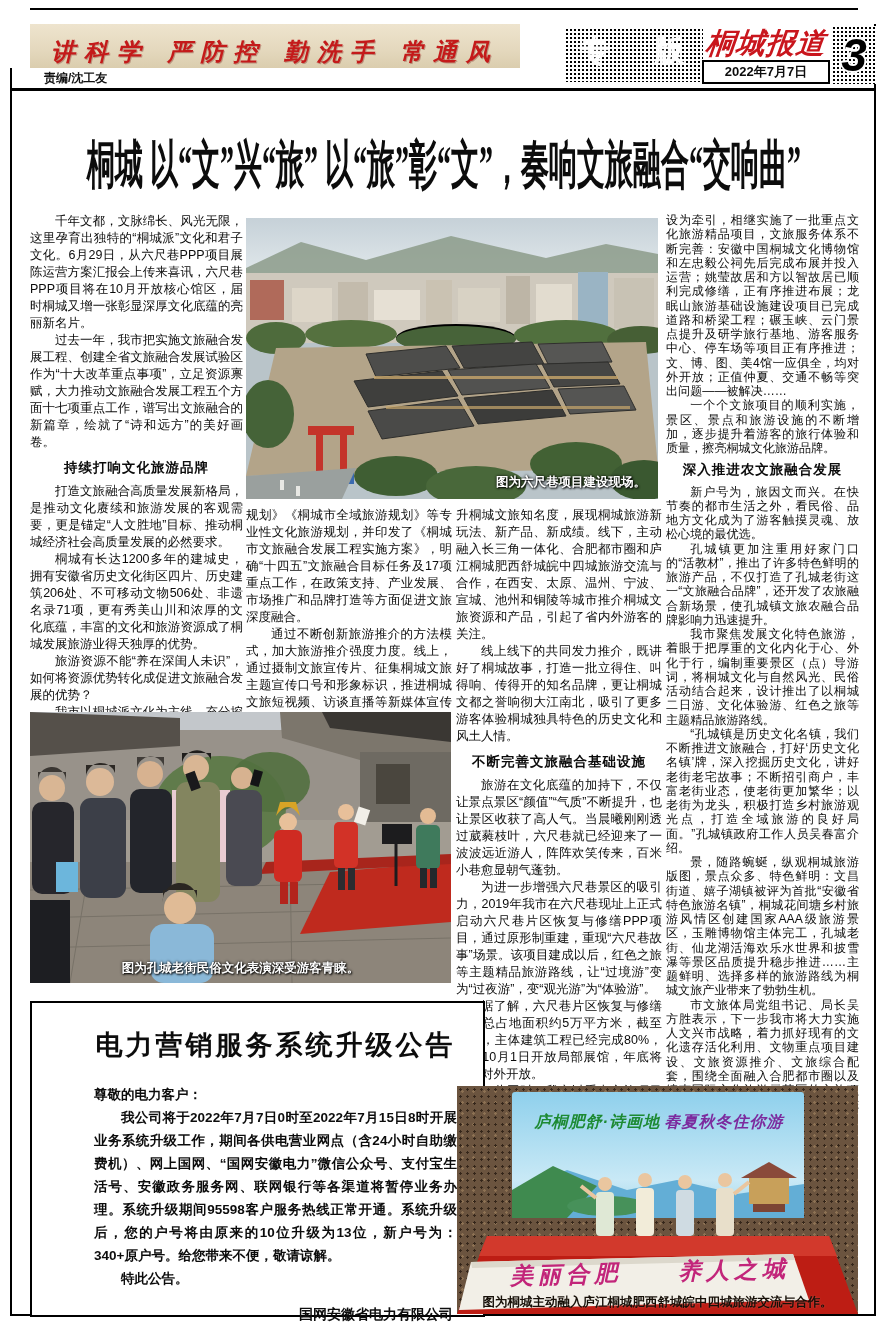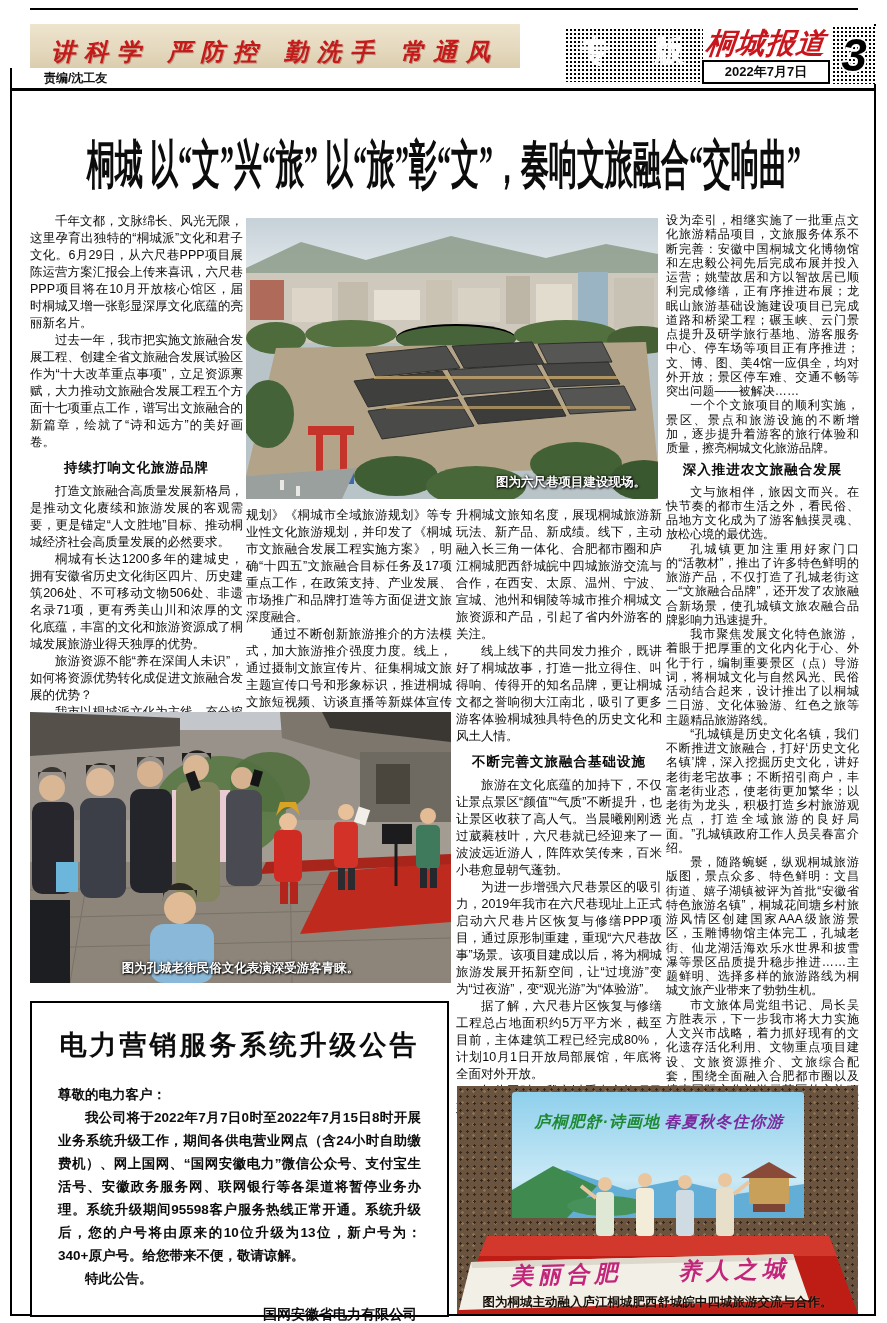--- a/index.html
+++ b/index.html
@@ -59,21 +59,21 @@
   .cap1{right:12px;bottom:8px;}
   .cap2{left:0;right:0;bottom:6px;text-align:center;}
   .cap3{left:0;right:0;bottom:3px;text-align:center;color:#160f07;text-shadow:0 0 2px rgba(255,255,255,.25);}
   .backdrop-text{position:absolute;left:58px;top:26px;width:288px;text-align:center;white-space:nowrap;}
   .backdrop-text .bd-green{color:#1d8a33;font-size:16px;font-weight:900;font-style:italic;letter-spacing:1px;}
   .backdrop-text .bd-purple{color:#7c2b9e;font-size:16px;font-weight:900;font-style:italic;letter-spacing:1px;}
   .banner-text{position:absolute;left:8px;bottom:26px;width:370px;text-align:center;
      color:#c2257a;font-size:23px;font-weight:900;font-style:italic;letter-spacing:5px;
      transform:rotate(-1.5deg);white-space:nowrap;font-family:"DejaVu Serif",serif;}
   
-  .notice{position:absolute;left:30px;top:1001px;width:415px;height:312px;border:2px solid #000;background:#fff;}
+  .notice{position:absolute;left:30px;top:1001px;width:415px;height:312px;border:2px solid #000;background:#fff;padding-left:36px;}
   .notice-title{margin:24px 0 0 0;text-align:center;font-size:27px;font-weight:900;letter-spacing:3px;}
   .notice-body{margin:20px 26px 0 26px;font-size:13.5px;line-height:23px;font-weight:600;text-align:justify;}
   .notice-body p{margin:0;}
   .notice-body p.indent{text-indent:2em;}
   .notice-sign{margin:12px 30px 0 0;text-align:right;font-size:14px;font-weight:700;line-height:24px;}
 </style>
 </head>
 <body>
 
 <div class="page">
@@ -170,30 +170,30 @@
   <div class="col col2">
     <p class="cont">规划》《桐城市全域旅游规划》等专业性文化旅游规划，并印发了《桐城市文旅融合发展工程实施方案》，明确“十四五”文旅融合目标任务及17项重点工作，在政策支持、产业发展、市场推广和品牌打造等方面促进文旅深度融合。</p>
     <p>通过不断创新旅游推介的方法模式，加大旅游推介强度力度。线上，通过摄制文旅宣传片、征集桐城文旅主题宣传口号和形象标识，推进桐城文旅短视频、访谈直播等新媒体宣传推广，不断提</p>
   </div>
 
   <div class="col col3">
     <p class="cont">升桐城文旅知名度，展现桐城旅游新玩法、新产品、新成绩。线下，主动融入长三角一体化、合肥都市圈和庐江桐城肥西舒城皖中四城旅游交流与合作，在西安、太原、温州、宁波、宣城、池州和铜陵等城市推介桐城文旅资源和产品，引起了省内外游客的关注。</p>
     <p>线上线下的共同发力推介，既讲好了桐城故事，打造一批立得住、叫得响、传得开的知名品牌，更让桐城文都之誉响彻大江南北，吸引了更多游客体验桐城独具特色的历史文化和风土人情。</p>
     <h3>不断完善文旅融合基础设施</h3>
     <p>旅游在文化底蕴的加持下，不仅让景点景区“颜值”“气质”不断提升，也让景区收获了高人气。当晨曦刚刚透过葳蕤枝叶，六尺巷就已经迎来了一波波远近游人，阵阵欢笑传来，百米小巷愈显朝气蓬勃。</p>
-    <p>为进一步增强六尺巷景区的吸引力，2019年我市在六尺巷现址上正式启动六尺巷片区恢复与修缮PPP项目，通过原形制重建，重现“六尺巷故事”场景。该项目建成以后，将为桐城旅游发展开拓新空间，让“过境游”变为“过夜游”，变“观光游”为“体验游”。</p>
+    <p>为进一步增强六尺巷景区的吸引力，2019年我市在六尺巷现址上正式启动六尺巷片区恢复与修缮PPP项目，通过原形制重建，重现“六尺巷故事”场景。该项目建成以后，红色之旅等主题精品旅游路线，让“过境游”变为“过夜游”，变“观光游”为“体验游”。</p>
     <p>据了解，六尺巷片区恢复与修缮工程总占地面积约5万平方米，截至目前，主体建筑工程已经完成80%，计划10月1日开放局部展馆，年底将全面对外开放。</p>
     <p>与此同时，我市以重点文旅项目建</p>
   </div>
 
   <div class="col col4">
-    <p class="cont">设为牵引，相继实施了一批重点文化旅游精品项目，文旅服务体系不断完善：安徽中国桐城文化博物馆和左忠毅公祠先后完成布展并投入运营；姚莹故居和方以智故居已顺利完成修缮，正有序推进布展；龙眠山旅游基础设施建设项目已完成道路和桥梁工程；碾玉峡、云门景点提升及研学旅行基地、游客服务中心、停车场等项目正有序推进；文、博、图、美4馆一应俱全，均对外开放；景区停车难、交通不畅等突出问题——被解决……</p>
+    <p class="cont">设为牵引，相继实施了一批重点文化旅游精品项目，文旅服务体系不断完善：安徽中国桐城文化博物馆和左忠毅公祠先后完成布展并投入运营；姚莹故居和方以智故居已顺利完成修缮，正有序推进布展；龙眠山旅游基础设施建设项目已完成道路和桥梁工程；碾玉峡、云门景点提升及研学旅行基地、游客服务中心、停车场等项目正有序推进；文、博、图、美4馆一应俱全，均对外开放；正值仲夏、交通不畅等突出问题——被解决……</p>
     <p>一个个文旅项目的顺利实施，景区、景点和旅游设施的不断增加，逐步提升着游客的旅行体验和质量，擦亮桐城文化旅游品牌。</p>
     <h3>深入推进农文旅融合发展</h3>
-    <p>文与旅相伴，旅因文而兴。在快节奏的都市生活之外，看民俗、品地方文化成为了游客触摸灵魂、放松心境的最优选。</p>
+    <p>新户号为，旅因文而兴。在快节奏的都市生活之外，看民俗、品地方文化成为了游客触摸灵魂、放松心境的最优选。</p>
     <p>孔城镇更加注重用好家门口的“活教材”，推出了许多特色鲜明的旅游产品，不仅打造了孔城老街这一“文旅融合品牌”，还开发了农旅融合新场景，使孔城镇文旅农融合品牌影响力迅速提升。</p>
     <p>我市聚焦发展文化特色旅游，着眼于把厚重的文化内化于心、外化于行，编制重要景区（点）导游词，将桐城文化与自然风光、民俗活动结合起来，设计推出了以桐城二日游、文化体验游、红色之旅等主题精品旅游路线。</p>
     <p>“孔城镇是历史文化名镇，我们不断推进文旅融合，打好‘历史文化名镇’牌，深入挖掘历史文化，讲好老街老宅故事；不断招引商户，丰富老街业态，使老街更加繁华；以老街为龙头，积极打造乡村旅游观光点，打造全域旅游的良好局面。”孔城镇政府工作人员吴春富介绍。</p>
     <p>景，随路蜿蜒，纵观桐城旅游版图，景点众多、特色鲜明：文昌街道、嬉子湖镇被评为首批“安徽省特色旅游名镇”，桐城花间塘乡村旅游风情区创建国家AAA级旅游景区，玉雕博物馆主体完工，孔城老街、仙龙湖活海欢乐水世界和披雪瀑等景区品质提升稳步推进……主题鲜明、选择多样的旅游路线为桐城文旅产业带来了勃勃生机。</p>
     <p>市文旅体局党组书记、局长吴方胜表示，下一步我市将大力实施人文兴市战略，着力抓好现有的文化遗存活化利用、文物重点项目建设、文旅资源推介、文旅综合配套，围绕全面融入合肥都市圈以及皖南国际文化旅游示范区的文旅项目合作，把我们桐城打造成人文胜地以及优秀的文旅目的地。</p>
     <div class="byline">（赵玲玲 金洁）</div>
   </div>
 
   <div class="photo photo2">
     <svg width="421" height="271" viewBox="0 0 421 271">

